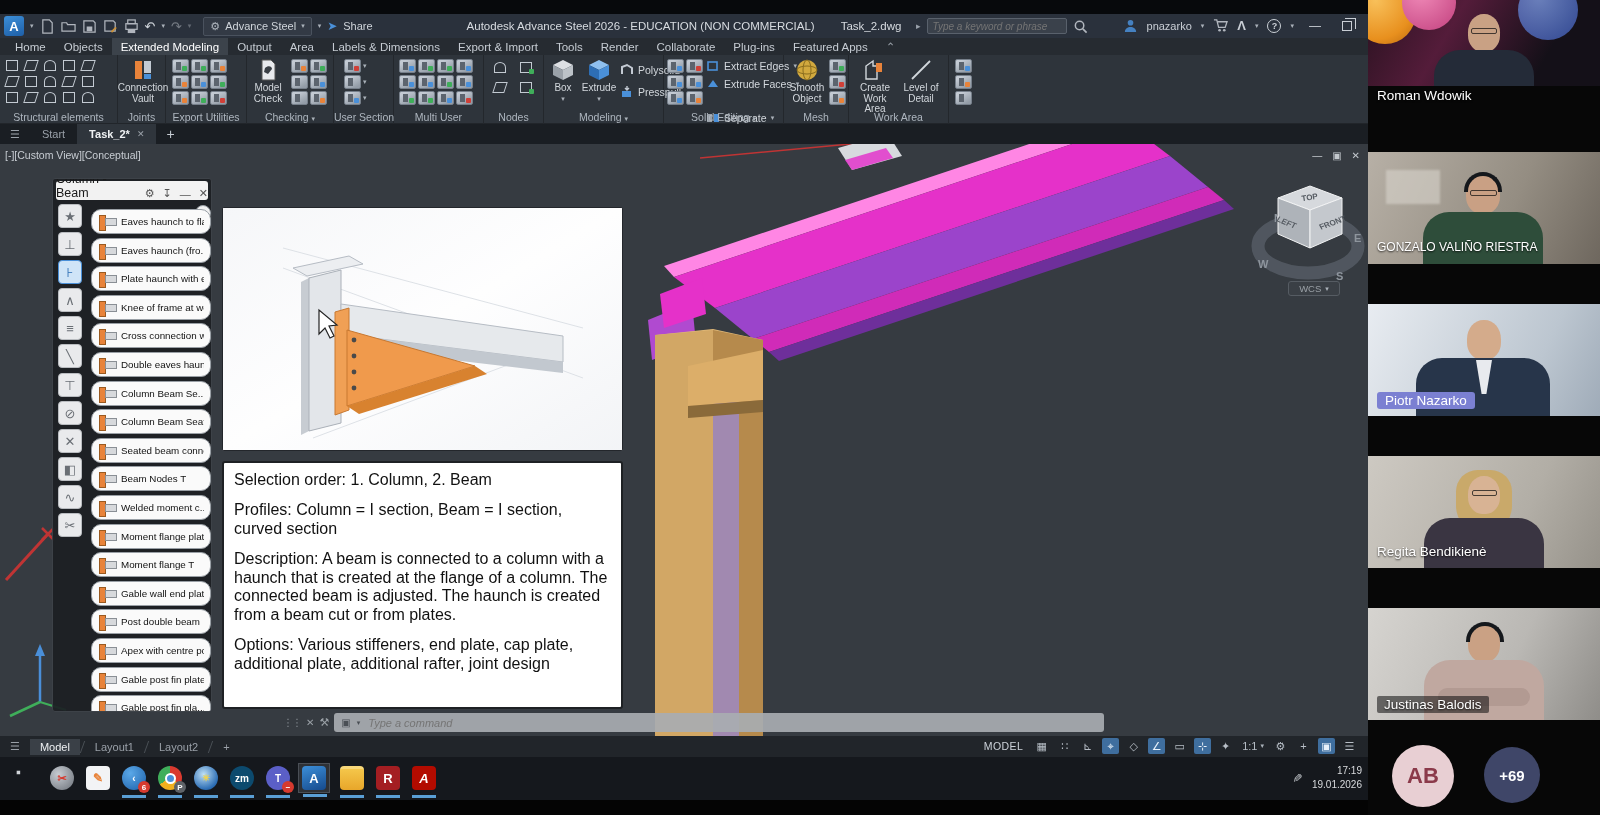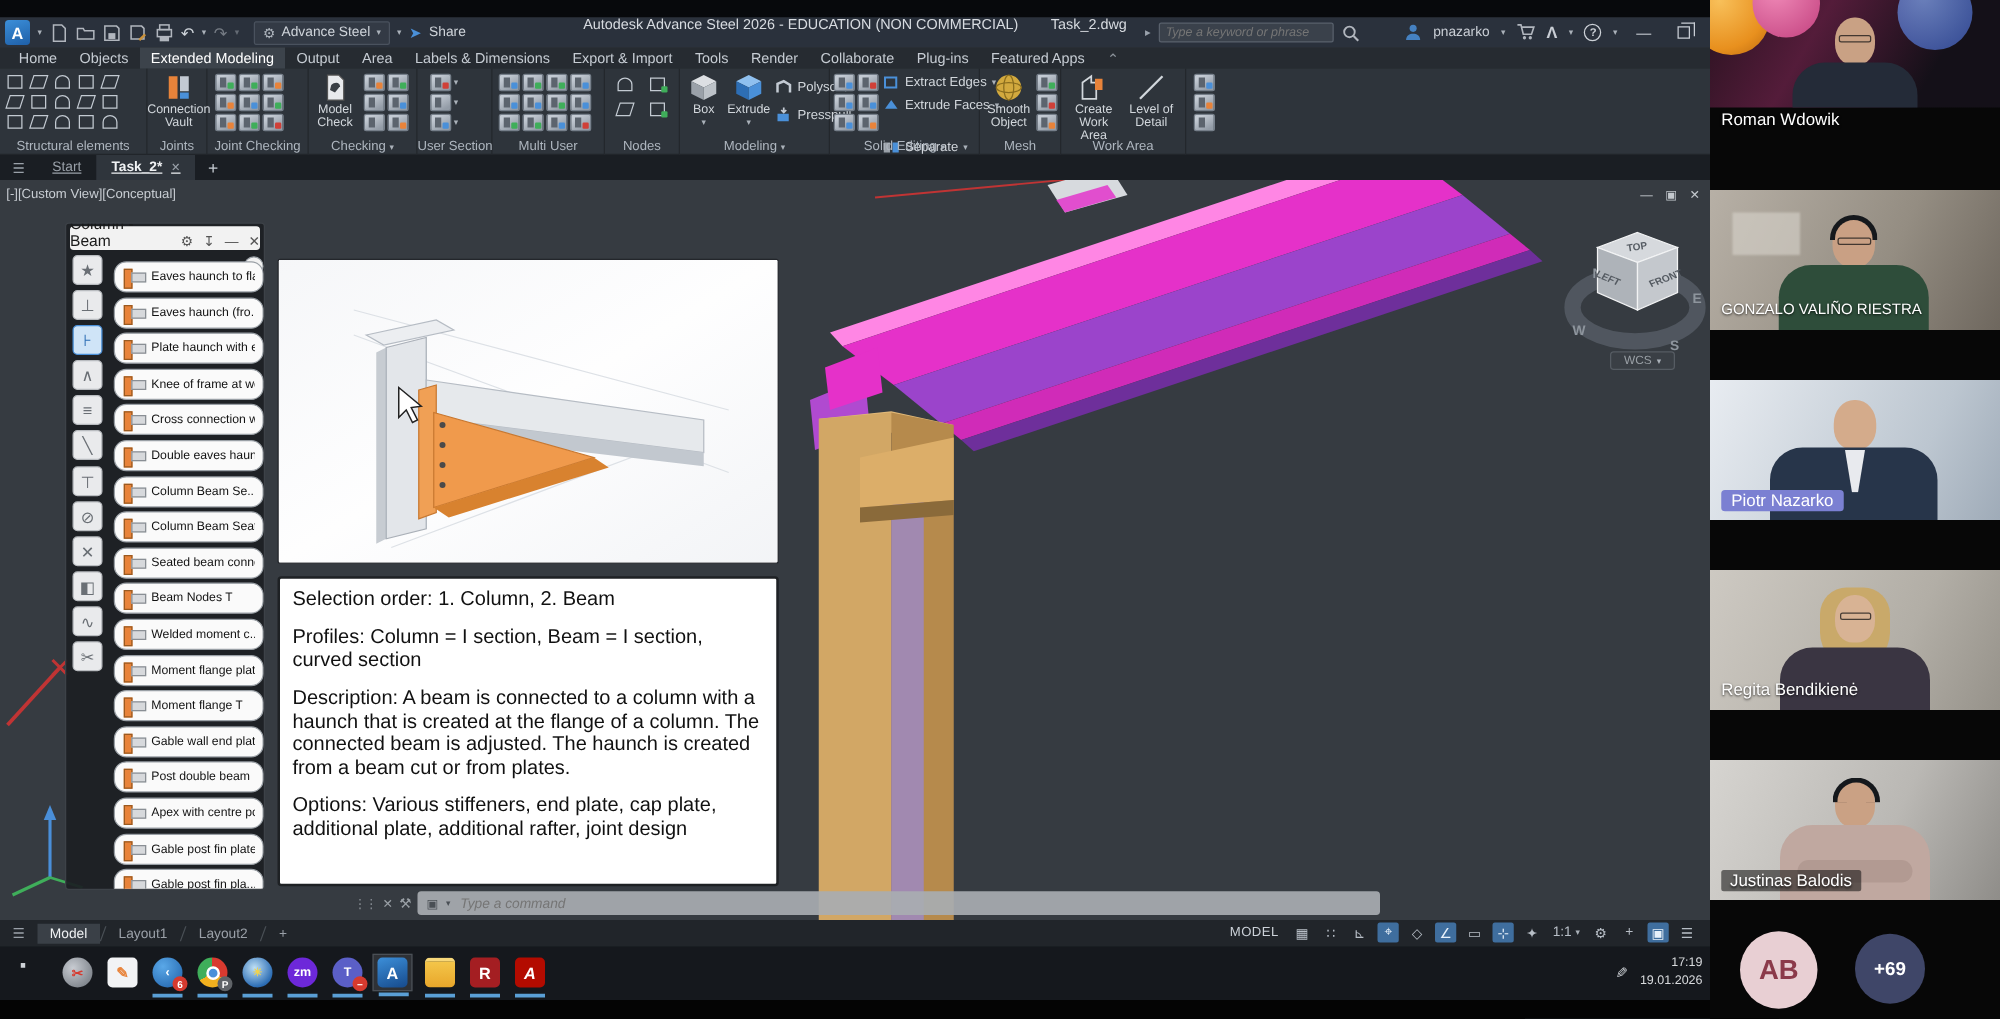--- a/index.html
+++ b/index.html
@@ -10,21 +10,21 @@
 
   
   #topblack{position:absolute;left:0;top:0;width:1368px;height:14px;background:#07090c;}
   #titlebar{position:absolute;left:0;top:14px;width:1368px;height:24px;background:#2a313c;display:flex;align-items:center;color:#cfd4da;font-size:11px;}
   .qat{display:flex;align-items:center;gap:6px;padding-left:4px;}
   .applogo{width:20px;height:20px;border-radius:3px;background:linear-gradient(160deg,#3c8fd9,#1e5fa8);color:#fff;font-weight:bold;font-size:13px;display:flex;align-items:center;justify-content:center;}
   .qicon{width:15px;height:15px;position:relative;opacity:.85;}
   .qicon svg{width:15px;height:15px;}
   .caret{font-size:7px;color:#aab1b9;}
   .wsbox{display:flex;align-items:center;gap:5px;background:#333a45;border:1px solid #4a525e;border-radius:2px;padding:2px 6px;margin-left:6px;}
-  .titletext{position:absolute;left:0;top:0;width:100%;height:24px;display:flex;align-items:flex-start;justify-content:center;gap:26px;font-size:11.5px;color:#d7dbe0;pointer-events:none;}
+  .titletext{position:absolute;left:0;top:0;width:100%;height:24px;display:flex;align-items:center;justify-content:center;gap:26px;font-size:11.5px;color:#d7dbe0;pointer-events:none;}
   .searchwrap{position:absolute;left:916px;top:4px;display:flex;align-items:center;gap:6px;}
   .searchinput{width:140px;height:16px;background:#3a414b;border:1px solid #59616c;border-radius:2px;color:#c3c9d1;font-size:10px;font-style:italic;padding:0 5px;}
   .tbicons{position:absolute;right:10px;top:4px;display:flex;align-items:center;gap:9px;color:#c9ced5;}
   .helpcircle{width:14px;height:14px;border-radius:50%;border:1.4px solid #ccd1d7;color:#ccd1d7;font-size:9px;display:flex;align-items:center;justify-content:center;font-weight:bold;}
   .winbtn{font-size:12px;color:#c9ced5;padding:0 6px;}
   .restorebox{width:10px;height:10px;border:1.4px solid #c9ced5;position:relative;margin:0 6px;}
   .restorebox::before{content:"";position:absolute;left:2px;top:-4px;width:10px;height:10px;border:1.4px solid #c9ced5;border-bottom:none;border-left:none;}
 
   
   #menurow{position:absolute;left:0;top:38px;width:1368px;height:17px;background:#262b31;display:flex;align-items:stretch;padding-left:6px;font-size:11.5px;color:#c6ccd3;}
@@ -44,21 +44,21 @@
   .mi.line::before{left:2px;top:1px;width:10px;height:9px;background:none;border:1.5px solid #c3cad2;}
   .mi.ln2::before{border-radius:50% 50% 0 0;}
   .mi.ln3::before{transform:skewX(-18deg);}
   .bigbtn{position:absolute;display:flex;flex-direction:column;align-items:center;gap:1px;color:#d2d7dc;font-size:10px;text-align:center;line-height:1.05;}
   .bigbtn svg{width:24px;height:24px;}
   .rowbtn{position:absolute;display:flex;align-items:center;gap:4px;color:#d2d7dc;font-size:10.5px;white-space:nowrap;}
   .rowbtn svg{width:14px;height:14px;}
 
   
   #filetabs{position:absolute;left:0;top:124px;width:1368px;height:20px;background:#1a1e23;display:flex;align-items:center;color:#9aa1a9;font-size:11px;}
-  .ftab{padding:2px 12px;height:100%;display:flex;align-items:center;gap:7px;text-decoration:underline;}
+  .ftab{padding:2px 12px;height:100%;display:flex;align-items:center;gap:7px;}
   .ftab.active{background:#2f353c;color:#f0f2f4;font-weight:bold;}
 
   
   #viewport{position:absolute;left:0;top:144px;width:1368px;height:613px;background:#363b41;overflow:hidden;}
   #vplabel{position:absolute;left:5px;top:5px;color:#c8cdd3;font-size:10.5px;}
   #vpctrl{position:absolute;right:8px;top:6px;color:#c3c8cd;font-size:10px;display:flex;gap:10px;align-items:center;}
   #wcsbadge{position:absolute;left:1288px;top:137px;width:52px;height:15px;background:#3a3f45;border:1px solid #565c63;border-radius:3px;color:#9aa0a6;font-size:9.5px;display:flex;align-items:center;justify-content:center;gap:4px;}
 
   
   #palette{position:absolute;left:52px;top:34px;width:160px;height:534px;background:rgba(28,31,35,.93);border:1px solid #3d4248;border-radius:3px;overflow:hidden;}
@@ -251,21 +251,21 @@
         <i class="mi g"></i>
             <i class="mi g"></i>
             <i class="mi o"></i>
         <i class="mi o"></i>
             <i class="mi b"></i>
             <i class="mi g"></i>
         <i class="mi o"></i>
             <i class="mi g"></i>
             <i class="mi r"></i>
       </div>
-      <div class="rlabel">Joint Checking</div>
+      <div class="rlabel">Export Utilities</div>
     </div>
 
     <div class="rgroup" style="left:247px;width:87px;">
       <div class="bigbtn" style="left:4px;top:3px;width:34px;">
         <svg viewBox="0 0 24 24">
               <path d="M6 2h9l4 4v16H6z" fill="#e8eaed" stroke="#555" stroke-width="1"></path>
               <path d="M9 10c3-3 7-2 7 1l-4 5-4-2z" fill="#3a3f45"></path>
             </svg>
         <span>Model Check</span>
       </div>
@@ -693,21 +693,21 @@
             <span style="width:11px;height:11px;border-radius:50%;background:#4a90d9;border:2px solid #fff;display:block;"></span>
             <span class="badge" style="background:#5f6368;">P</span>
           </span>
         </div>
     <div class="tapp trun" style="left:190px;">
           <span class="circ" style="background:radial-gradient(circle at 40% 35%,#bfe0f5,#2d6eb5 70%,#1a4a86);">
             <span style="color:#f2d34a;font-size:9px;">☀</span>
           </span>
         </div>
     <div class="tapp trun" style="left:226px;">
-          <span class="circ" style="background:#6d28d9;">zm</span>
+          <span class="circ" style="background:#0c4a6e;">zm</span>
         </div>
     <div class="tapp trun" style="left:262px;">
           <span class="circ" style="background:#5b5fc7;">
             <span>T</span>
             <span class="badge">−</span>
           </span>
         </div>
     <div class="tapp trun activeapp" style="left:298px;">
           <span class="sq" style="background:linear-gradient(160deg,#3c8fd9,#164a8c);">A</span>
         </div>

